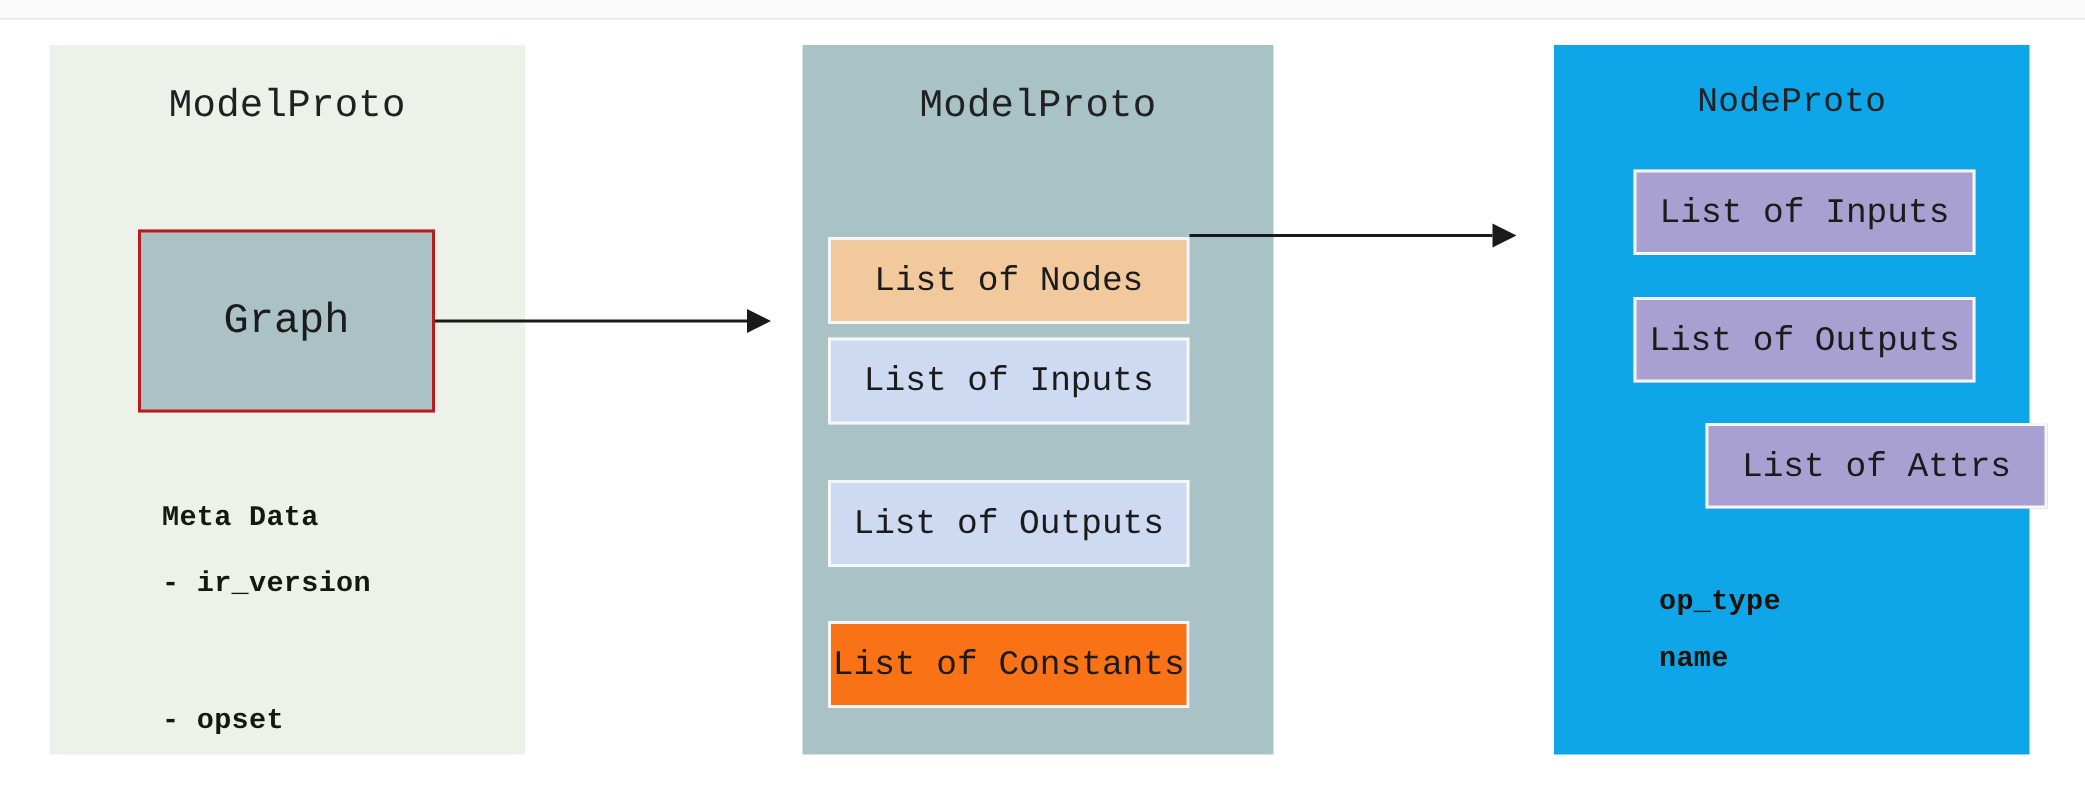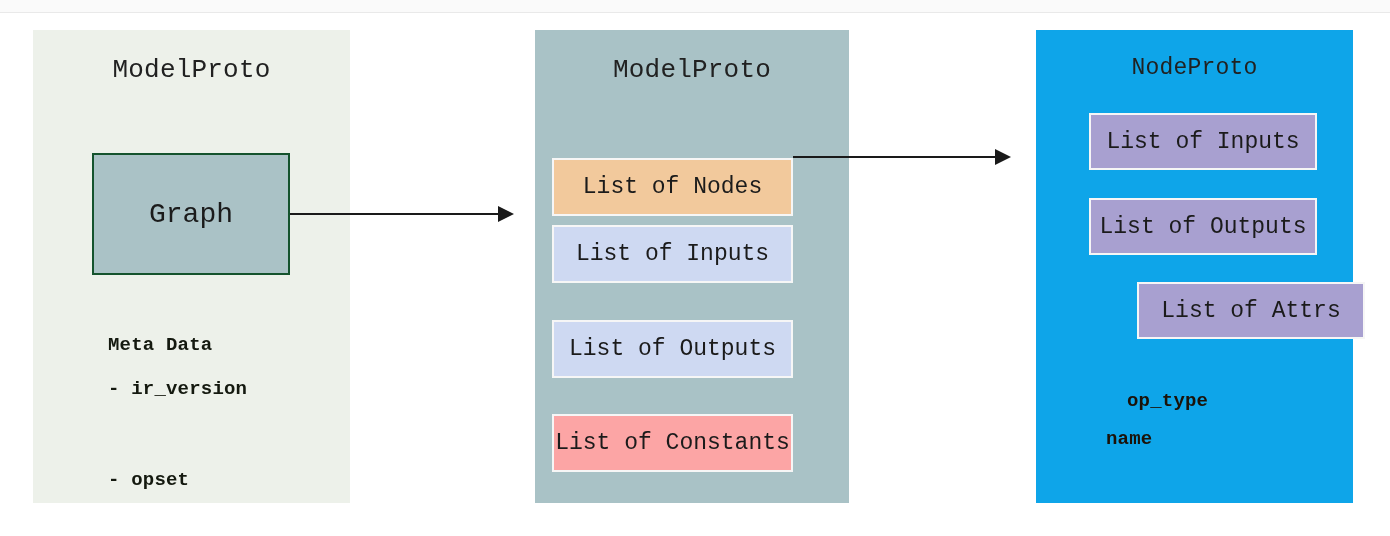--- a/index.html
+++ b/index.html
@@ -42,21 +42,21 @@
     color: #212121;
     letter-spacing: 0.2px;
   }
   .panel-node .panel-title { font-size: 23px; }
 
   .graph-box {
     position: absolute;
     left: 59px; top: 123px;
     width: 198px; height: 122px;
     background: #aac2c6;
-    border: 2px solid #14532d;
+    border: 2px solid #b91c1c;
     box-sizing: border-box;
     display: flex;
     align-items: center;
     justify-content: center;
     font-size: 28px;
     color: #1b1b1b;
   }
 
   .meta-text {
     position: absolute;
@@ -77,36 +77,36 @@
     display: flex;
     align-items: center;
     justify-content: center;
     font-size: 23px;
     color: #1b1b1b;
   }
   .panel-graph .inner-box { left: 17px; width: 241px; height: 58px; }
   .gp-box-0 { top: 98px;  background: #f2c99c; margin-top: 30px; }
   .gp-box-1 { top: 195px; background: #ced9f2; }
   .gp-box-2 { top: 290px; background: #ced9f2; }
-  .gp-box-3 { top: 384px; background: #fca5a5; }
+  .gp-box-3 { top: 384px; background: #f97316; }
 
   .panel-node .inner-box { left: 53px; width: 228px; height: 57px; background: #a8a0d0; }
   .np-box-0 { top: 83px; }
   .np-box-1 { top: 168px; }
   .np-box-2 { top: 252px; margin-left: 48px; }
 
   .field-text {
     position: absolute;
     left: 70px;
     font-size: 19px;
     font-weight: bold;
     color: #1b1208;
     letter-spacing: 0.2px;
   }
-  .field-1 { top: 360px; margin-left: 21px; }
+  .field-1 { top: 360px; }
   .field-2 { top: 398px; }
 
   .arrow-line {
     position: absolute;
     height: 2px;
     background: #1a1a1a;
   }
   .arrow-head {
     position: absolute;
     width: 0; height: 0;

